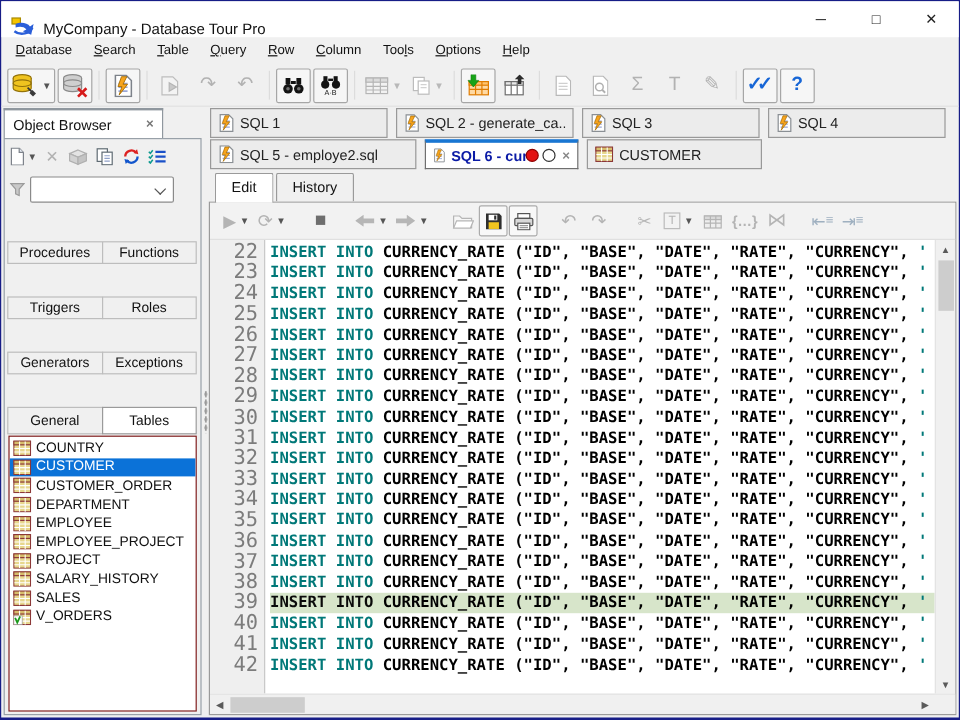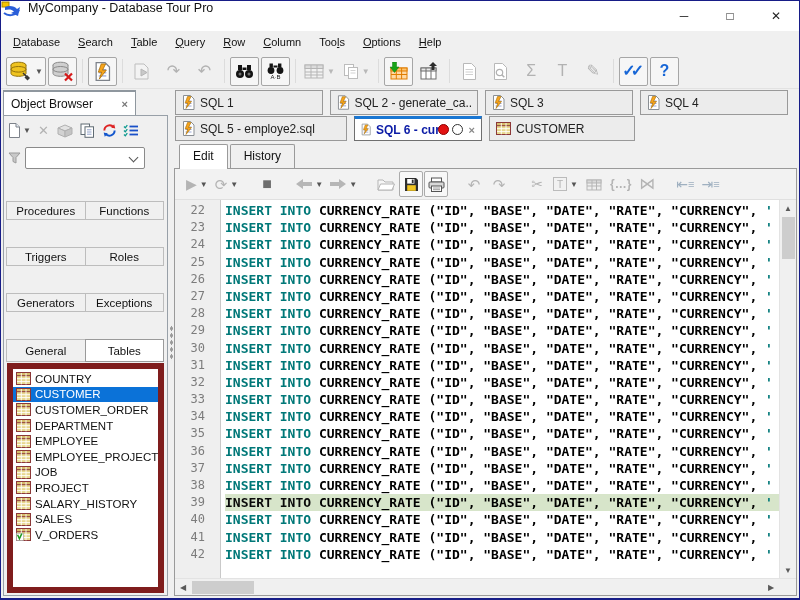--- a/index.html
+++ b/index.html
@@ -1,20 +1,20 @@
 <!DOCTYPE html>
 <html><head>
 <meta charset="utf-8">
 <style>
   html,body{margin:0;padding:0;}
   body{width:800px;height:600px;font-family:"Liberation Sans",sans-serif;}
   *{box-sizing:border-box;}
   .window{width:800px;height:600px;border:1px solid #171d87;border-bottom-width:2px;display:flex;flex-direction:column;background:#f0f0f0;overflow:hidden;}
   
-  .titlebar{height:30px;background:#fff;display:flex;align-items:flex-start;flex:0 0 auto;}
+  .titlebar{height:30px;background:#fff;display:flex;align-items:flex-end;padding-left:8px;flex:0 0 auto;}
   .app-icon{width:20px;height:17px;margin-right:7px;flex:0 0 auto;}
   .title-text{font-size:12.5px;color:#111;}
   .win-controls{margin-left:auto;display:flex;height:100%;}
   .win-btn{width:46px;display:flex;align-items:center;justify-content:center;font-size:12px;color:#222;}
   
   .menubar{height:23px;display:flex;align-items:center;padding-left:3px;font-size:11px;color:#111;flex:0 0 auto;}
   .menu-item{padding:2px 9px 3px;}
   
   .toolbar{height:35px;display:flex;align-items:center;padding:0 4px;flex:0 0 auto;border-bottom:1px solid #e2e2e2;}
   .tbtn{height:29px;min-width:29px;display:flex;align-items:center;justify-content:center;border:1px solid transparent;margin:0 1px;padding:0 2px;background:transparent;}
@@ -36,21 +36,21 @@
   .ob-toolbar{height:25px;display:flex;align-items:center;gap:3px;flex:0 0 auto;margin-bottom:2px;padding-left:2px;}
   .obtn{height:23px;min-width:19px;display:flex;align-items:center;justify-content:center;}
   .ob-filter{height:26px;display:flex;align-items:center;gap:4px;flex:0 0 auto;margin-bottom:3px;padding-left:2px;}
   .combo{flex:1;height:22px;background:#fff;border:1px solid #8a8a8a;border-radius:2px;position:relative;margin-right:20px;}
   .combo .chev{position:absolute;right:7px;top:6px;width:7px;height:7px;border-right:1.6px solid #555;border-bottom:1.6px solid #555;transform:rotate(45deg);}
   .ob-cats{flex:0 0 auto;display:flex;flex-direction:column;padding:0 1px;}
   .cat-row{display:flex;height:18px;margin-top:28px;}
   .cat-row.tall{height:22px;}
   .cat{flex:1;display:flex;align-items:center;justify-content:center;font-size:11.5px;background:#f0f0f0;border:1px solid #bdbdbd;margin:-1px 0 0 -1px;color:#111;}
   .cat.active{background:#fff;border-color:#9a9a9a;z-index:2;}
-  .ob-list{flex:1;background:#fff;border:6px solid #7f1d1d;margin:1px 1px 0 1px;overflow:hidden;font-size:11.5px;padding-top:2px;}
+  .ob-list{flex:1;background:#fff;border:1px solid #7f1d1d;margin:1px 1px 0 1px;overflow:hidden;font-size:11.5px;padding-top:2px;}
   .ob-item{height:15.6px;display:flex;align-items:center;gap:4px;padding-left:3px;color:#111;white-space:nowrap;}
   .ob-item.selected{background:#0b72d8;color:#fff;}
   .ob-item svg{flex:0 0 auto;}
   .splitter{width:6px;flex:0 0 auto;display:flex;align-items:center;justify-content:center;}
   .splitter .dots{width:3px;height:36px;background-image:radial-gradient(#9a9a9a 1px,transparent 1.3px);background-size:3px 7px;}
   
   .right-col{flex:1;display:flex;flex-direction:column;min-width:0;min-height:0;}
   .doc-tabs{display:flex;gap:7px;height:25px;flex:0 0 auto;padding-left:1px;margin-bottom:1px;}
   .doc-tab{display:flex;align-items:center;gap:5px;padding:0 6px;background:#ececec;border:1px solid #999;font-size:12px;color:#222;overflow:hidden;flex:0 0 auto;}
   .doc-tab .lbl{white-space:nowrap;overflow:hidden;}
@@ -72,21 +72,21 @@
   .ed-toolbar{height:31px;background:#f2f2f2;display:flex;align-items:center;padding:0 8px;gap:1px;flex:0 0 auto;border-bottom:1px solid #e0e0e0;}
   .ebtn{height:26px;min-width:24px;display:flex;align-items:center;justify-content:center;border:1px solid transparent;padding:0 2px;}
   .ebtn.raised{border-color:#ababab;background:#f8f8f8;border-radius:2px;}
   .egly{font-size:14px;color:#b4b4b4;line-height:1;}
   .egly.on{color:#4a4a4a;}
   .egly.bluish{color:#9fb0c0;}
   .tbox{width:14px;height:14px;border:1px solid #bbb;color:#b4b4b4;font-size:10px;display:flex;align-items:center;justify-content:center;}
   .egap{width:12px;flex:0 0 auto;}
   
   .code-wrap{flex:1;display:flex;min-height:0;--lh:17.2px;}
-  .gutter{width:46px;flex:0 0 auto;background:#efefef;border-right:1px solid #c9c9c9;padding:2px 15px 0 0;text-align:right;font-family:"DejaVu Sans Mono",monospace;font-size:12px;color:#7c7c7c;overflow:hidden;}
+  .gutter{width:46px;flex:0 0 auto;background:#efefef;border-right:1px solid #c9c9c9;padding:2px 5px 0 0;text-align:right;font-family:"DejaVu Sans Mono",monospace;font-size:17px;color:#7c7c7c;overflow:hidden;}
   .gutter .ln{height:var(--lh);line-height:var(--lh);}
   .code{flex:1;overflow:hidden;padding:2px 0 0 4px;font-family:"DejaVu Sans Mono",monospace;font-size:13px;font-weight:bold;color:#000;min-width:0;}
   .code .line{height:var(--lh);line-height:var(--lh);white-space:pre;}
   .code .kw,.code .str{color:#007878;}
   .code .line.hl{background:#d7e5ca;}
   .code .line.hl .kw{color:#0a0a0a;}
   .vscroll{width:17px;flex:0 0 auto;background:#f0f0f0;display:flex;flex-direction:column;align-items:center;border-left:1px solid #e3e3e3;}
   .sarrow{height:16px;width:100%;display:flex;align-items:center;justify-content:center;font-size:8px;color:#5a5a5a;flex:0 0 auto;}
   .vthumb{width:13px;height:42px;background:#cdcdcd;margin-top:1px;flex:0 0 auto;}
   .vfill,.hfill{flex:1;}
@@ -425,31 +425,20 @@
             </div>
             <div class="ob-item">
               <svg width="15" height="13" viewBox="0 0 15 13">
                 <rect x="0.5" y="0.5" width="14" height="12" fill="#e7d78d" stroke="#8c3838"></rect>
                 <rect x="0.5" y="0.5" width="14" height="3.2" fill="#d6bd6b" stroke="#8c3838"></rect>
                 <line x1="5.3" y1="1" x2="5.3" y2="12.4" stroke="#fff" stroke-width="0.9"></line>
                 <line x1="10" y1="1" x2="10" y2="12.4" stroke="#fff" stroke-width="0.9"></line>
                 <line x1="1" y1="6.7" x2="14" y2="6.7" stroke="#fff" stroke-width="0.9"></line>
                 <line x1="1" y1="9.6" x2="14" y2="9.6" stroke="#fff" stroke-width="0.9"></line>
               </svg>
-              <span>JOB</span>
-            </div>
-            <div class="ob-item">
-              <svg width="15" height="13" viewBox="0 0 15 13">
-                <rect x="0.5" y="0.5" width="14" height="12" fill="#e7d78d" stroke="#8c3838"></rect>
-                <rect x="0.5" y="0.5" width="14" height="3.2" fill="#d6bd6b" stroke="#8c3838"></rect>
-                <line x1="5.3" y1="1" x2="5.3" y2="12.4" stroke="#fff" stroke-width="0.9"></line>
-                <line x1="10" y1="1" x2="10" y2="12.4" stroke="#fff" stroke-width="0.9"></line>
-                <line x1="1" y1="6.7" x2="14" y2="6.7" stroke="#fff" stroke-width="0.9"></line>
-                <line x1="1" y1="9.6" x2="14" y2="9.6" stroke="#fff" stroke-width="0.9"></line>
-              </svg>
               <span>PROJECT</span>
             </div>
             <div class="ob-item">
               <svg width="15" height="13" viewBox="0 0 15 13">
                 <rect x="0.5" y="0.5" width="14" height="12" fill="#e7d78d" stroke="#8c3838"></rect>
                 <rect x="0.5" y="0.5" width="14" height="3.2" fill="#d6bd6b" stroke="#8c3838"></rect>
                 <line x1="5.3" y1="1" x2="5.3" y2="12.4" stroke="#fff" stroke-width="0.9"></line>
                 <line x1="10" y1="1" x2="10" y2="12.4" stroke="#fff" stroke-width="0.9"></line>
                 <line x1="1" y1="6.7" x2="14" y2="6.7" stroke="#fff" stroke-width="0.9"></line>
                 <line x1="1" y1="9.6" x2="14" y2="9.6" stroke="#fff" stroke-width="0.9"></line>

